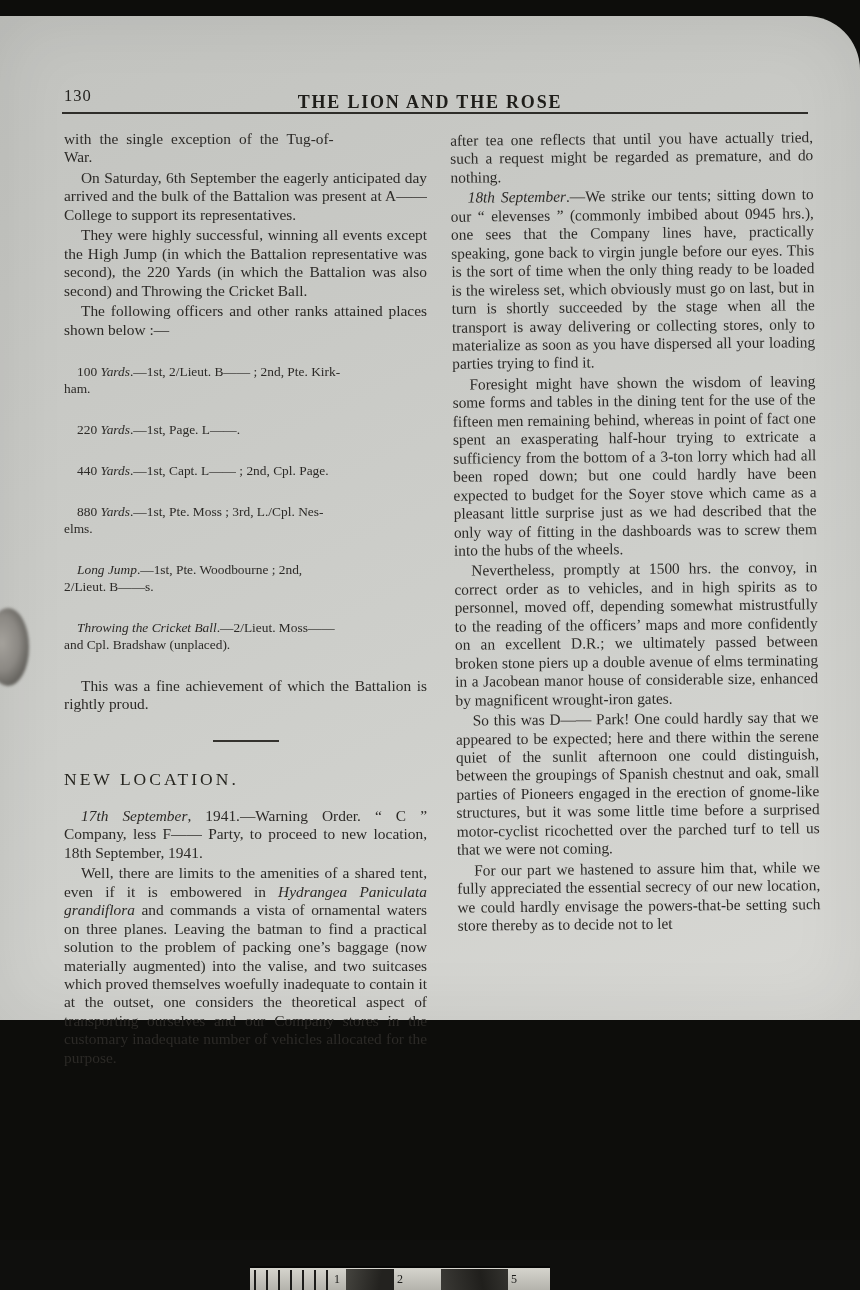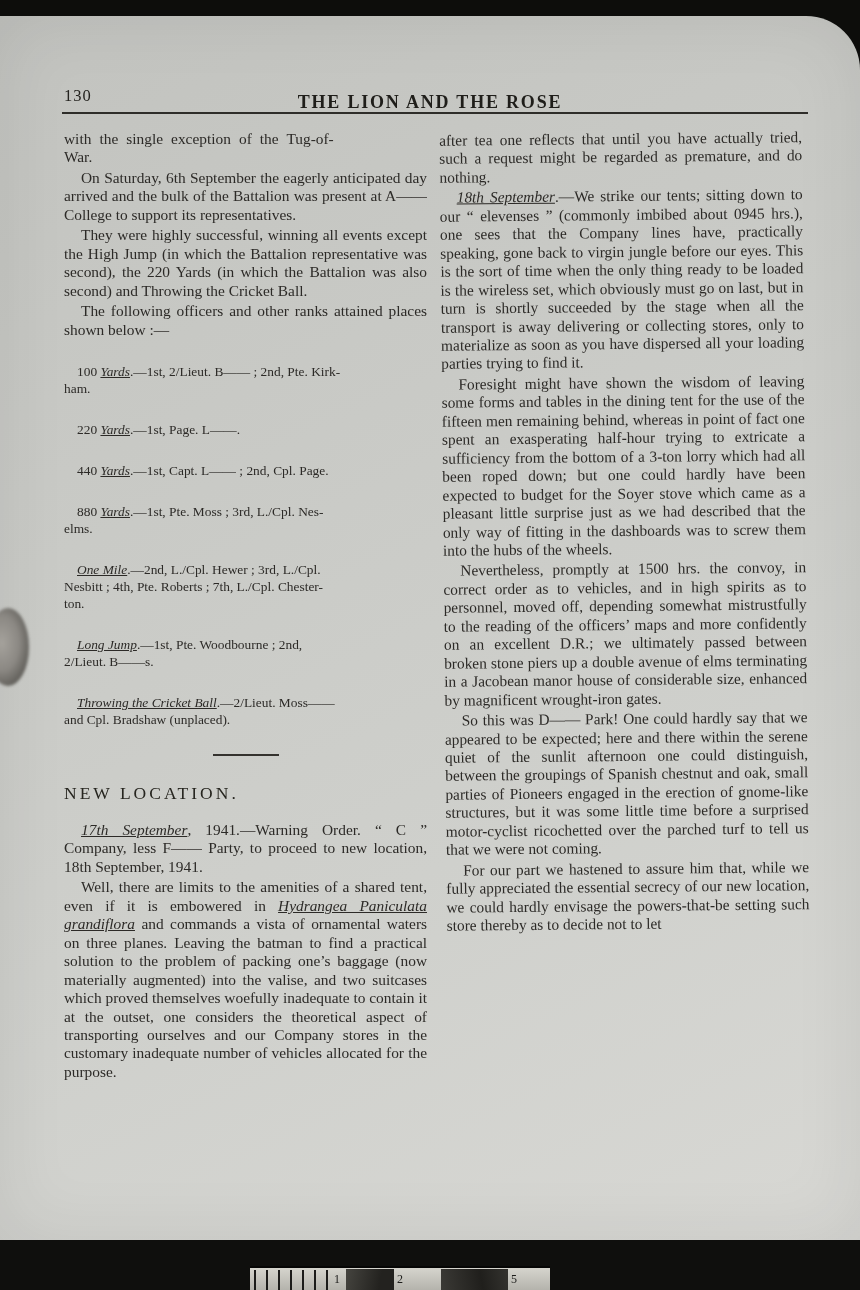--- a/index.html
+++ b/index.html
@@ -3,41 +3,41 @@
 <meta charset="utf-8">
 <style>
   html,body{margin:0;padding:0;}
   body{
     width:860px;height:1290px;
     background:#0d0d0b;
     position:relative;overflow:hidden;
     font-family:"Liberation Serif","DejaVu Serif",serif;
   }
   .paper{
-    position:absolute;left:0;top:16px;width:860px;height:1224px;
+    position:absolute;left:0;top:16px;width:860px;height:1004px;
     background:linear-gradient(155deg,#c2c3bf 0%,#c9cac6 35%,#cfd0cc 65%,#d8d8d4 100%);
     border-top-right-radius:54px;
     box-shadow:inset 0 0 70px rgba(0,0,0,0.08);
   }
   .page-num{
     position:absolute;left:64px;top:70px;
     font-size:16.5px;letter-spacing:1px;color:#24231f;
   }
   .journal-title{
     position:absolute;left:0;right:0;top:66px;margin:10px;
     text-align:center;font-size:18px;font-weight:bold;
     letter-spacing:1.8px;color:#1f1e1a;
   }
   .header-rule{
     position:absolute;left:62px;right:52px;top:96px;height:2px;
     background:#2e2d29;
   }
   .columns{
     position:absolute;top:114px;left:64px;right:46px;
-    display:flex;gap:12px;
+    display:flex;gap:23px;
   }
   .col{width:363px;color:#2c2a27;}
   .col-right{transform:rotate(-0.55deg);transform-origin:50% 0;}
   .body-para{
     font-size:15.4px;line-height:18.45px;
     text-align:justify;margin:0 0 2px;
   }
   .indent{text-indent:17px;}
   .result{
     font-size:13.4px;line-height:17px;
@@ -71,42 +71,42 @@
     background:repeating-linear-gradient(90deg,#1c1c1a 0 2.5px,transparent 2.5px 12px);
   }
   .ruler-num{
     position:absolute;top:4px;font-size:12px;color:#1c1c1a;
     font-family:"Liberation Serif",serif;
   }
   .rn1{left:84px}.rn2{left:147px}.rn3{left:261px}
   .ruler-dark{position:absolute;top:1px;bottom:-2px;}
   .rd1{left:96px;width:48px;background:linear-gradient(100deg,#45443f,#23221f 70%);}
   .rd2{left:191px;width:67px;background:linear-gradient(80deg,#3b3a36,#201f1c 60%,#34332f);}
-  i{font-style:italic;text-decoration:underline;}
+  i{font-style:italic;}
 </style>
 </head>
 <body>
 
 <div class="paper">
   <span class="page-num">130</span>
   <h1 class="journal-title">THE LION AND THE ROSE</h1>
   <div class="header-rule"></div>
   <div class="columns">
     <div class="col col-left" id="col-left">
         <p class="body-para" style="word-spacing: 4.2px;"><span>with the single exception of the Tug-of-</span><br><span>War.</span></p>
         <p class="body-para indent"><span>On Saturday, 6th September the eagerly anticipated day arrived and the bulk of the Battalion was present at A—— College to support its representatives.</span></p>
         <p class="body-para indent"><span>They were highly successful, winning all events except the High Jump (in which the Battalion representative was second), the 220 Yards (in which the Battalion was also second) and Throwing the Cricket Ball.</span></p>
         <p class="body-para indent"><span>The following officers and other ranks attained places shown below :—</span></p>
         <p class="result"><span>100 </span><i>Yards</i><span>.—1st, 2/Lieut. B—— ; 2nd, Pte. Kirk-</span><br><span>ham.</span></p>
         <p class="result"><span>220 </span><i>Yards</i><span>.—1st, Page. L——.</span></p>
         <p class="result"><span>440 </span><i>Yards</i><span>.—1st, Capt. L—— ; 2nd, Cpl. Page.</span></p>
         <p class="result"><span>880 </span><i>Yards</i><span>.—1st, Pte. Moss ; 3rd, L./Cpl. Nes-</span><br><span>elms.</span></p>
-        <p class="result"><i>One Mile</i><span>.—2nd, L./Cpl. Hewer ; 3rd, L./Cpl.</span><br><span>Nesbitt ; 4th, Pte. Roberts ; 7th, L./Cpl. Chester-</span><br><span>ton.</span></p>
         <p class="result"><i>Long Jump</i><span>.—1st, Pte. Woodbourne ; 2nd,</span><br><span>2/Lieut. B——s.</span></p>
         <p class="result"><i>Throwing the Cricket Ball</i><span>.—2/Lieut. Moss——</span><br><span>and Cpl. Bradshaw (unplaced).</span></p>
+        <p class="body-para indent"><span>This was a fine achievement of which the Battalion is rightly proud.</span></p>
         <div class="divider"></div>
         <h2 class="section-heading">NEW LOCATION.</h2>
         <p class="body-para indent"><i>17th September</i><span>, 1941.—Warning Order. “ C ” Company, less F—— Party, to proceed to new location, 18th September, 1941.</span></p>
         <p class="body-para indent"><span>Well, there are limits to the amenities of a shared tent, even if it is embowered in </span><i>Hydrangea Paniculata grandiflora</i><span> and commands a vista of ornamental waters on three planes.  Leaving the batman to find a practical solution to the problem of packing one’s baggage (now materially augmented) into the valise, and two suitcases which proved themselves woefully inadequate to contain it at the outset, one considers the theoretical aspect of transporting ourselves and our Company stores in the customary inadequate number of vehicles allocated for the purpose.</span></p>
       </div>
     <div class="col col-right" id="col-right">
         <p class="body-para"><span>after tea one reflects that until you have actually tried, such a request might be regarded as premature, and do nothing.</span></p>
         <p class="body-para indent"><i>18th September</i><span>.—We strike our tents; sitting down to our “ elevenses ” (commonly imbibed about 0945 hrs.), one sees that the Company lines have, practically speaking, gone back to virgin jungle before our eyes.  This is the sort of time when the only thing ready to be loaded is the wireless set, which obviously must go on last, but in turn is shortly succeeded by the stage when all the transport is away delivering or collecting stores, only to materialize as soon as you have dispersed all your loading parties trying to find it.</span></p>
         <p class="body-para indent"><span>Foresight might have shown the wisdom of leaving some forms and tables in the dining tent for the use of the fifteen men remaining behind, whereas in point of fact one spent an exasperating half-hour trying to extricate a sufficiency from the bottom of a 3-ton lorry which had all been roped down; but one could hardly have been expected to budget for the Soyer stove which came as a pleasant little surprise just as we had described that the only way of fitting in the dashboards was to screw them into the hubs of the wheels.</span></p>
         <p class="body-para indent"><span>Nevertheless, promptly at 1500 hrs. the convoy, in correct order as to vehicles, and in high spirits as to personnel, moved off, depending somewhat mistrustfully to the reading of the officers’ maps and more confidently on an excellent D.R.; we ultimately passed between broken stone piers up a double avenue of elms terminating in a Jacobean manor house of considerable size, enhanced by magnificent wrought-iron gates.</span></p>

